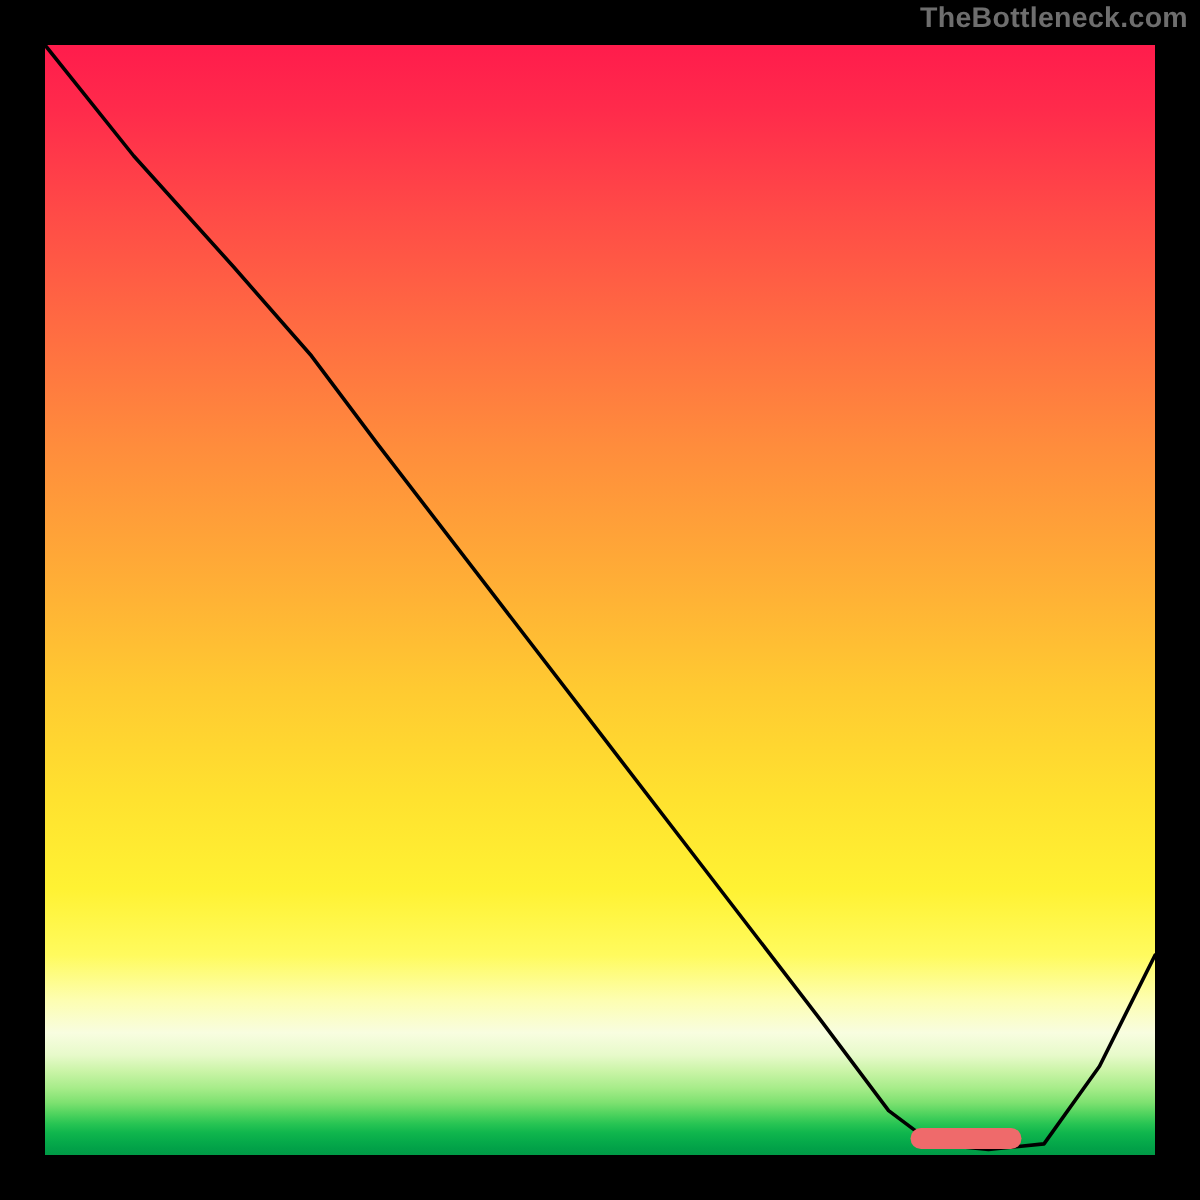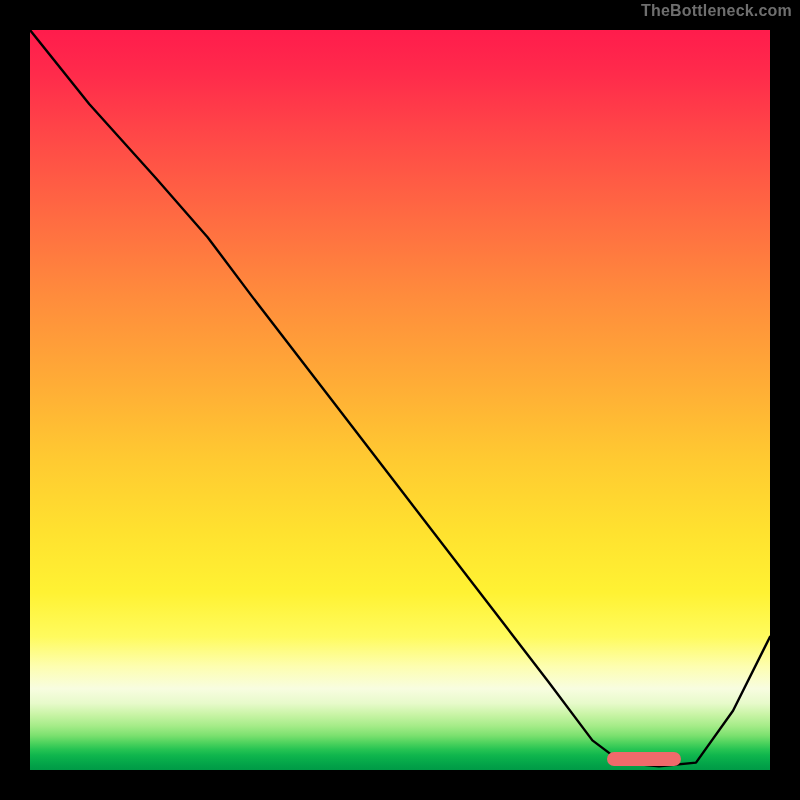--- a/index.html
+++ b/index.html
@@ -15,21 +15,21 @@
     position: relative;
     width: 800px;
     height: 800px;
     background: #000;
   }
   .watermark {
     position: absolute;
     top: 2px;
     right: 8px;
     color: #6e6e6e;
-    font-size: 16px;
+    font-size: 19px;
     font-weight: 600;
     letter-spacing: 0.2px;
     user-select: none;
     z-index: 5;
   }
   
   .plot {
     position: absolute;
     left: 30px;
     top: 30px;

